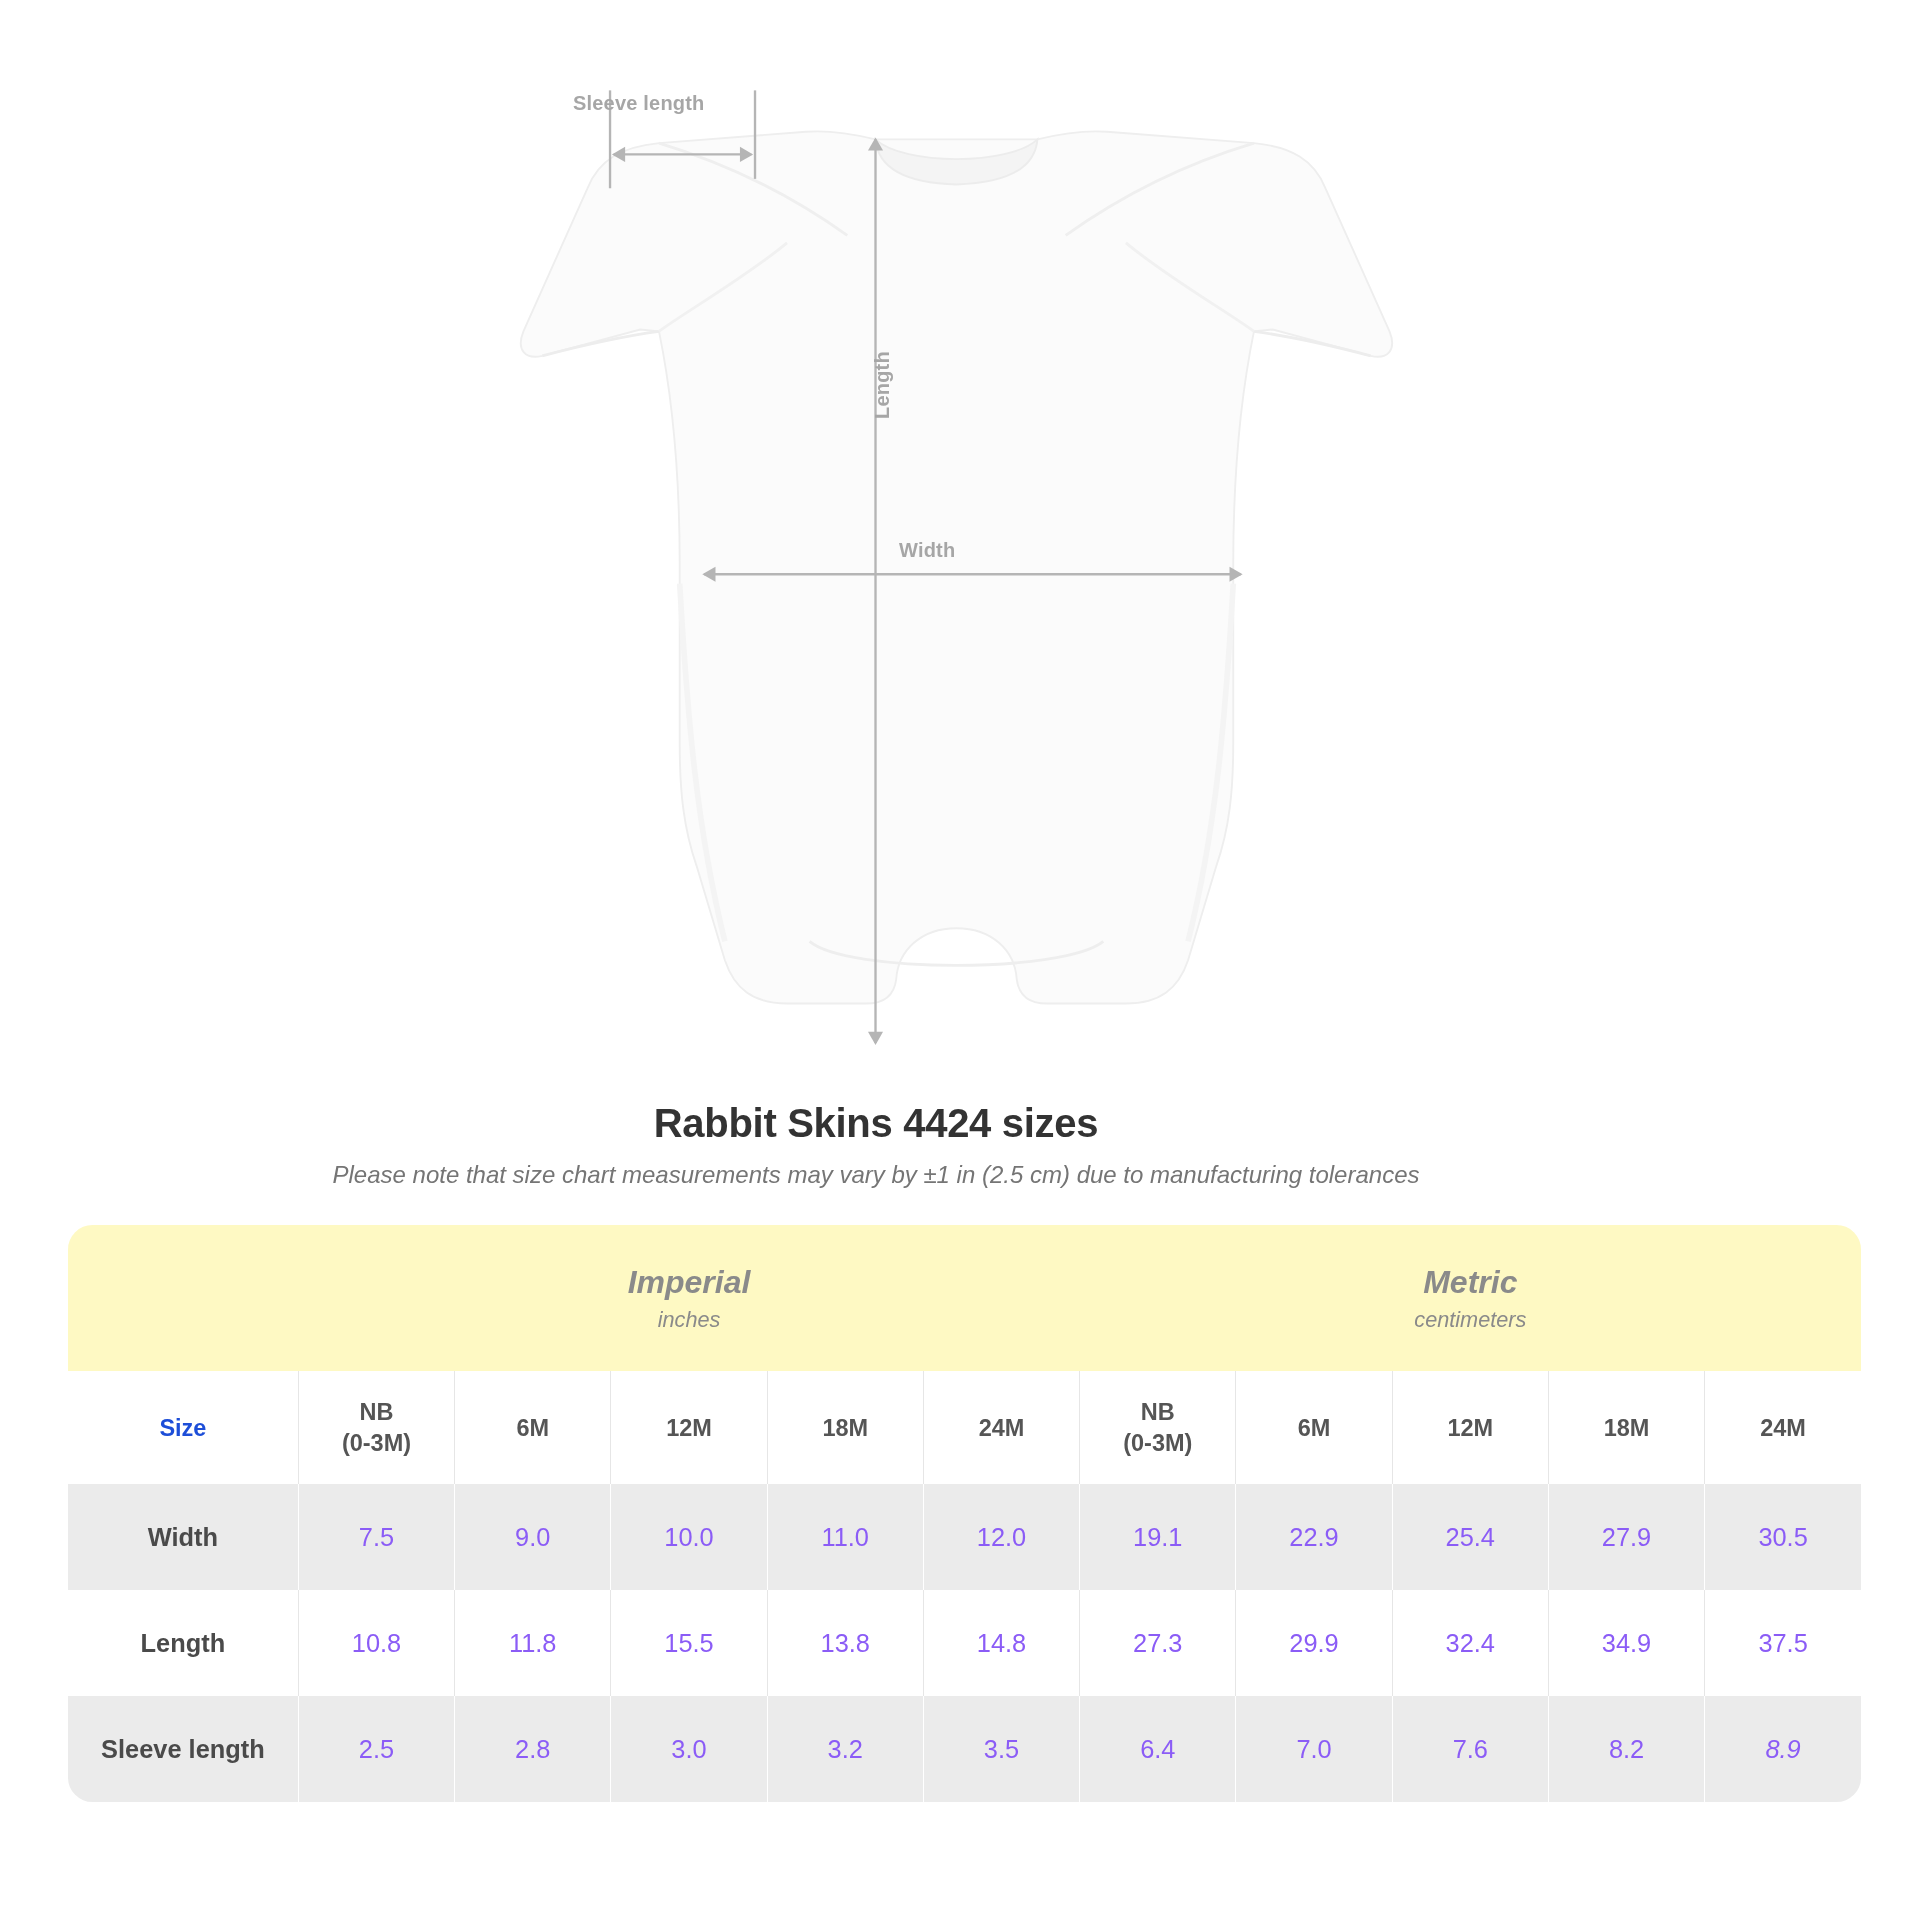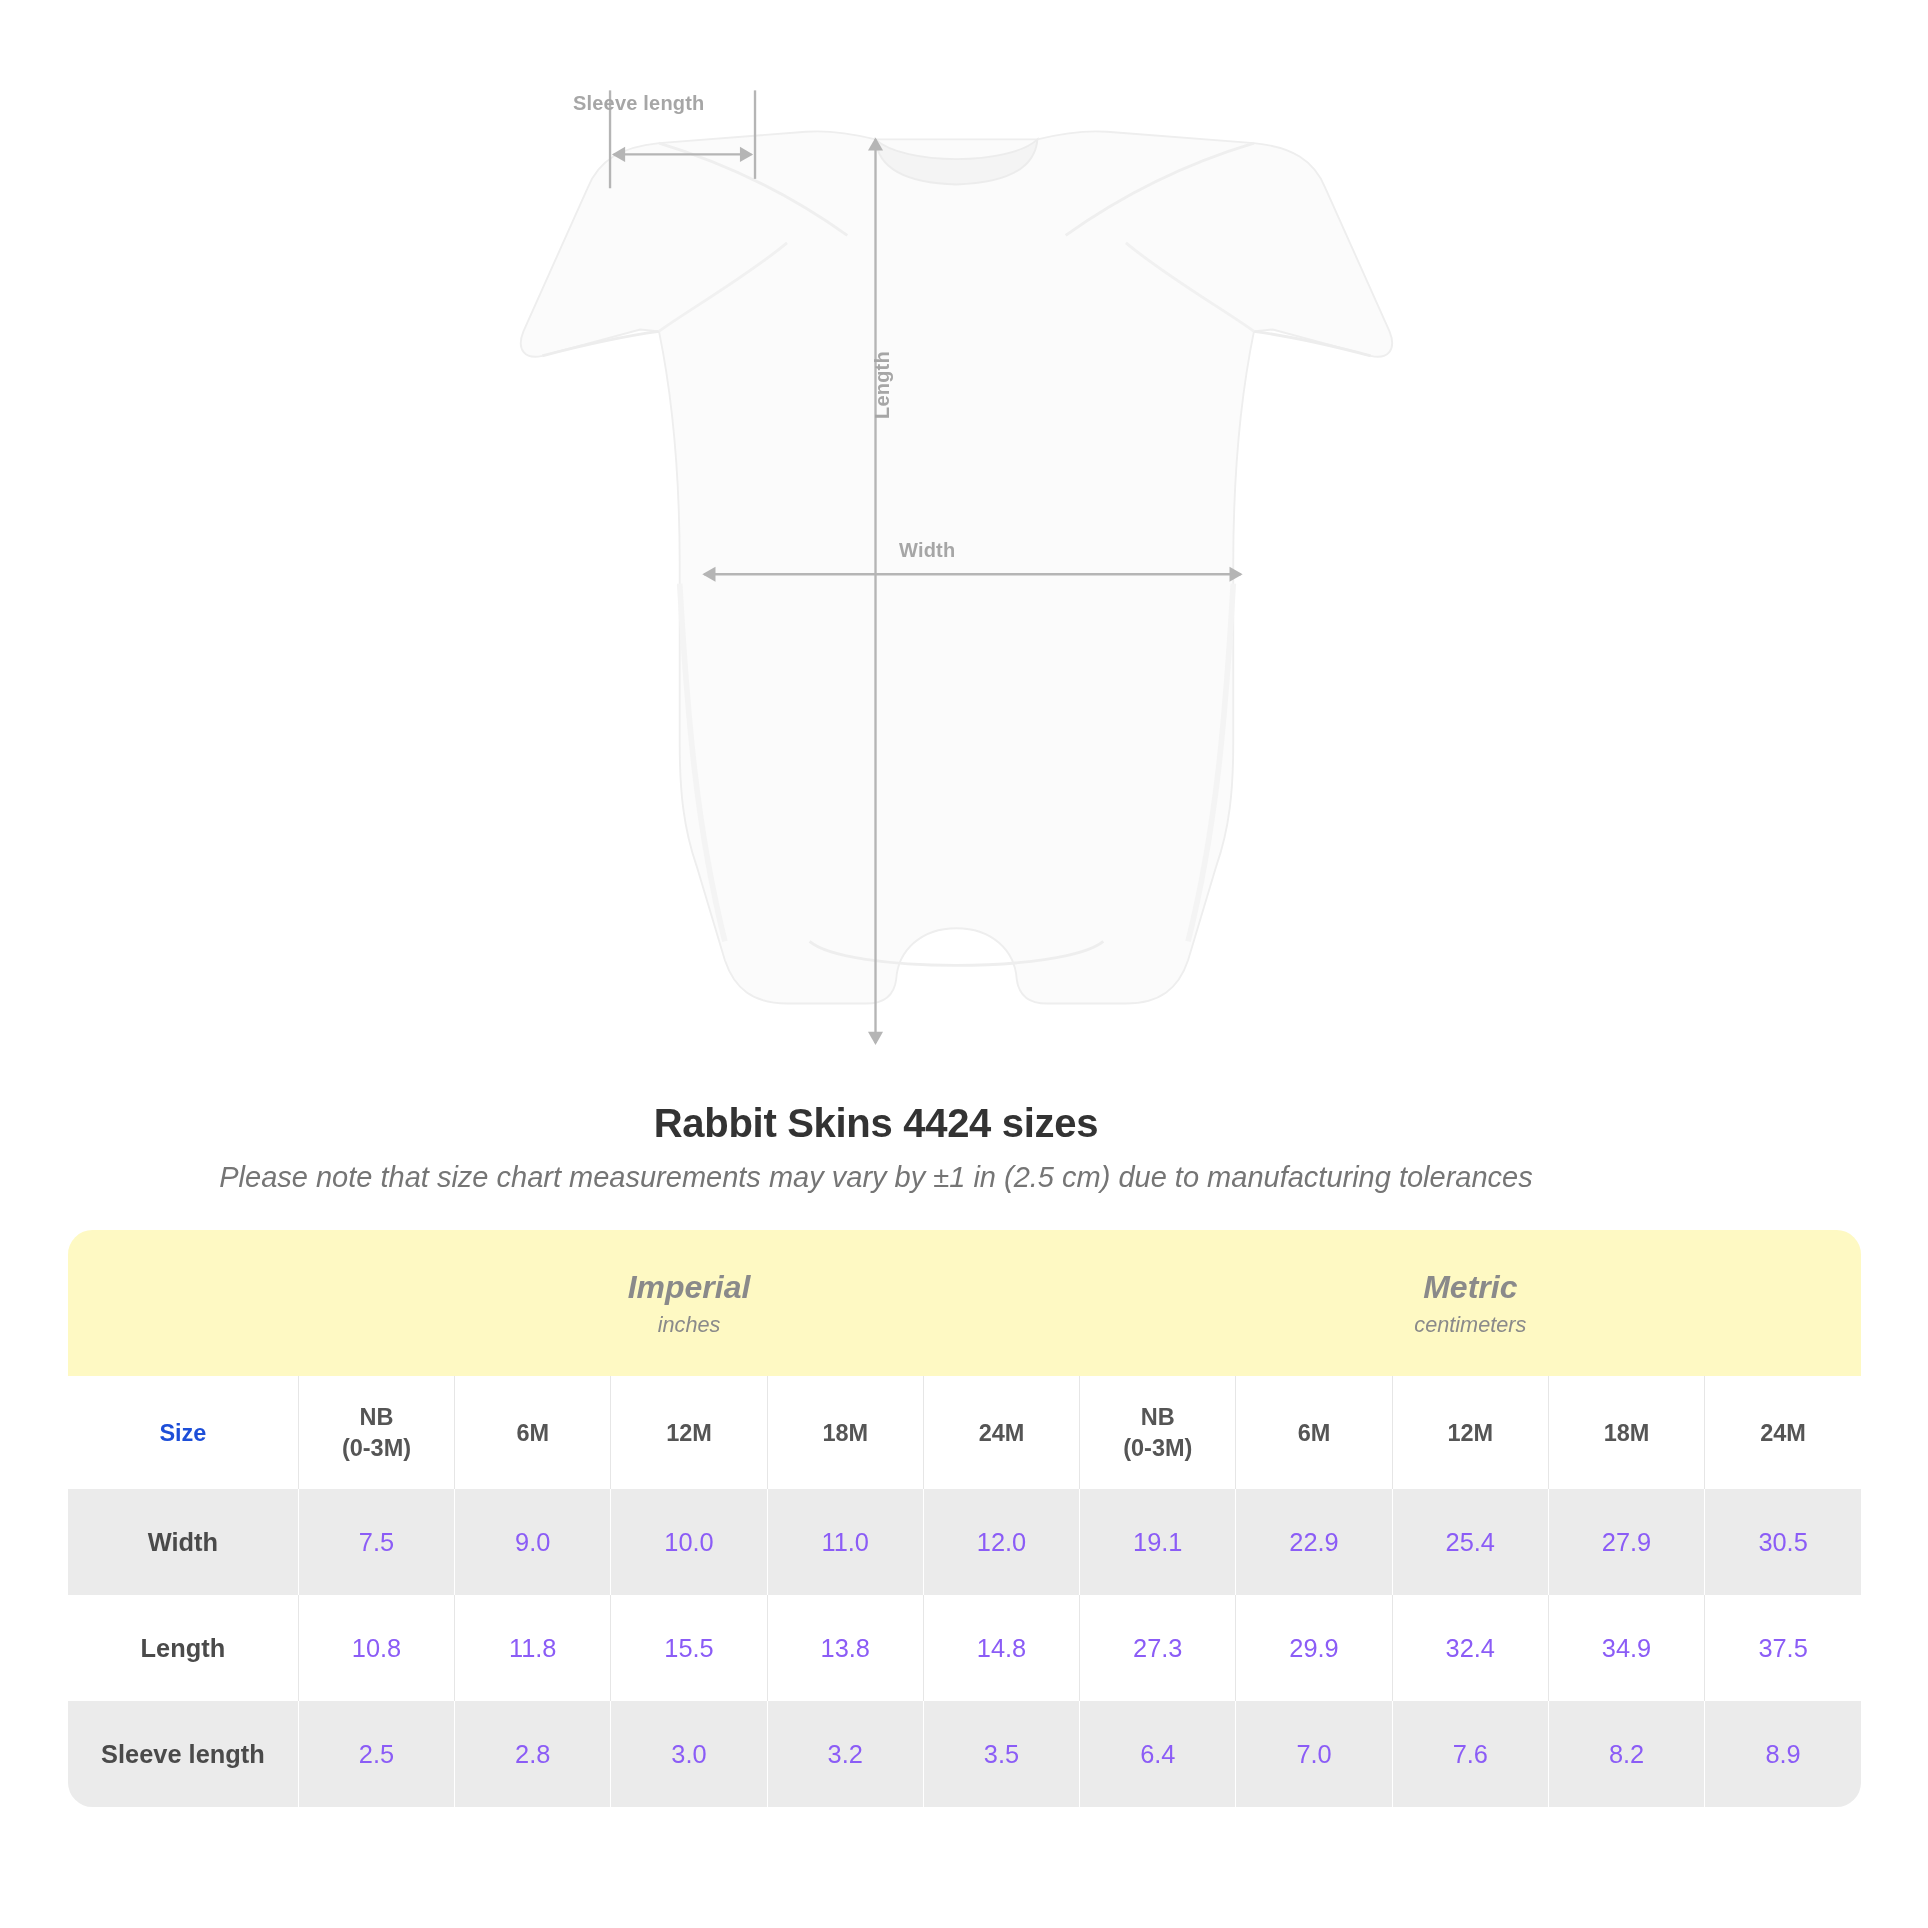--- a/index.html
+++ b/index.html
@@ -55,21 +55,21 @@
     margin-top: 9.4px;
   }
   .chart-title {
     font-size: 40px;
     font-weight: bold;
     color: #333333;
     margin: 0 0 15px 0;
     letter-spacing: -0.3px;
   }
   .chart-note {
-    font-size: 29px;
+    font-size: 24px;
     font-style: italic;
     color: #757575;
     margin: 0;
   }
 
   
   .table-wrap {
     margin: 36px 68px 0 68px;
   }
   table.size-table {
@@ -137,21 +137,21 @@
   }
   .data-row.plain td {
     background: #ffffff;
   }
   .data-row td.rowhead {
     font-weight: bold;
     font-size: 25.4px;
     color: #4a4a4a;
   }
   .data-row.last td.corner-bl { border-bottom-left-radius: 24.5px; }
-  .data-row.last td.corner-br { border-bottom-right-radius: 24.5px; }
+  .data-row.last td.corner-br { border-bottom-right-radius: 24.5px; font-style: italic; }
 
   
   .sep-left { border-left: 1.9px solid #ffffff !important; }
   .data-row.plain td.sep-left { border-left: 1.9px solid #e6e6e6 !important; }
   .size-row td.sep-left { border-left: 1.9px solid #e6e6e6 !important; }
 </style>
 </head>
 <body>
 
 <div class="page">

